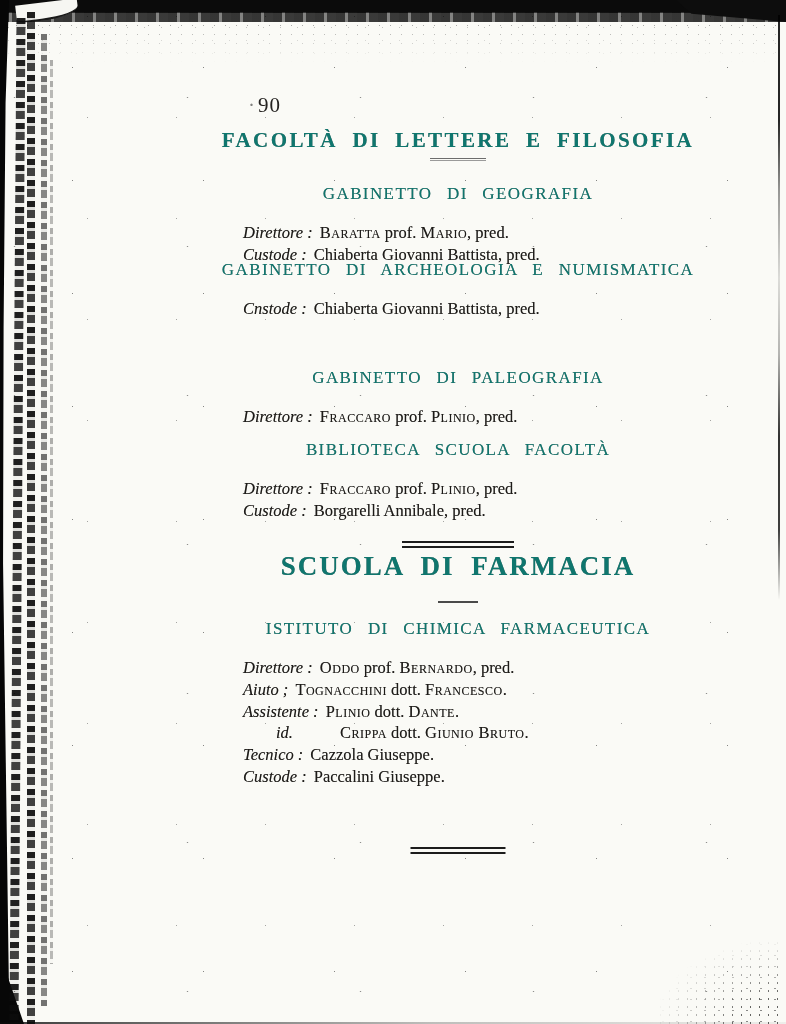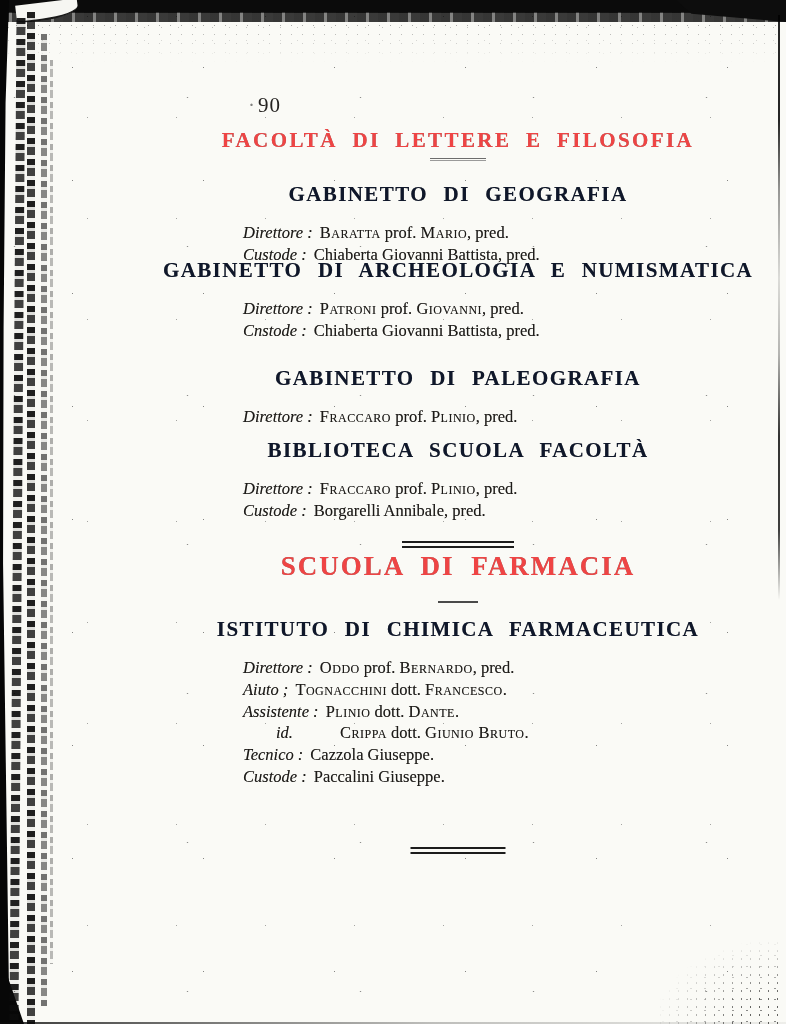--- a/index.html
+++ b/index.html
@@ -51,40 +51,40 @@
         radial-gradient(rgba(0,0,0,.6) .5px,transparent .8px);
       background-size:9px 8px,14px 11px;
       -webkit-mask-image:radial-gradient(ellipse at 100% 100%,#000 25%,transparent 72%);
       mask-image:radial-gradient(ellipse at 100% 100%,#000 25%,transparent 72%);}
 
   
   .content{position:absolute;left:130px;top:0;width:656px;height:100%;}
   .pagenum{position:absolute;left:118px;top:93px;font-size:21px;letter-spacing:1px;color:#242220;}
   .pagenum::before{content:"·";margin-right:2px;color:rgba(30,30,30,.55);}
   .main-title{position:absolute;left:0;width:100%;margin:0;text-align:center;font-weight:bold;
-      color:#ef4444;text-shadow:0 0 .5px rgba(25,25,25,.55);}
+      color:#0f766e;text-shadow:0 0 .5px rgba(25,25,25,.55);}
   .t1{top:128px;font-size:21px;letter-spacing:2.4px;word-spacing:7px;line-height:24px;}
   .t2{top:554px;font-size:27px;letter-spacing:2px;word-spacing:8px;line-height:24px;}
   .rule{position:absolute;left:50%;transform:translateX(-50%);}
   .r1{top:158px;width:56px;height:3px;
       background:linear-gradient(180deg,#6d6d6d 0 1px,rgba(0,0,0,0) 1px 2px,#9a9a9a 2px 3px);}
   .r2{top:601px;width:40px;height:2px;background:#4a4a4a;}
   .double-rule{position:absolute;left:50%;transform:translateX(-50%);height:3px;
       border-top:2px solid #1c1c1c;border-bottom:2px solid #1c1c1c;}
   .dr-mid{top:541px;width:112px;}
   .dr-bottom{top:847px;width:95px;}
 
   .section{position:absolute;left:0;right:0;}
   #sections-lettere .section:nth-child(1){top:185px;}
   #sections-lettere .section:nth-child(2){top:261px;}
   #sections-lettere .section:nth-child(3){top:369px;}
   #sections-lettere .section:nth-child(4){top:441px;}
   #sections-farmacia .section:nth-child(1){top:620px;}
-  .sec-heading{text-align:center;font-weight:bold;font-size:21px;line-height:18px;
-      letter-spacing:1.4px;word-spacing:9px;color:#0f172a;margin:0 0 19px 0;
+  .sec-heading{text-align:center;font-weight:normal;font-size:17px;line-height:18px;
+      letter-spacing:1.4px;word-spacing:9px;color:#0f766e;margin:0 0 19px 0;
       text-shadow:0 0 .5px rgba(25,25,25,.5);}
   .entries{padding-left:113px;font-size:16.5px;line-height:21.8px;color:#1d1b18;
       text-shadow:0 0 .4px rgba(25,25,25,.45);}
   .lbl{font-style:italic;margin-right:7px;}
   .entry.indent .lbl{display:inline-block;margin-left:33px;width:64px;margin-right:0;}
   .sc{font-variant:small-caps;letter-spacing:.5px;}
 </style>
 </head>
 <body>
 
@@ -113,21 +113,20 @@
         <div class="section">
           <div class="sec-heading">GABINETTO DI GEOGRAFIA</div>
           <div class="entries">
             <div class="entry"><span class="lbl">Direttore :</span><span class="nm"><span class="sc">Baratta</span><span> prof. </span><span class="sc">Mario</span><span>, pred.</span></span></div>
             <div class="entry"><span class="lbl">Custode :</span><span class="nm"><span>Chiaberta Giovanni Battista, pred.</span></span></div>
           </div>
         </div>
         <div class="section">
           <div class="sec-heading">GABINETTO DI ARCHEOLOGIA E NUMISMATICA</div>
           <div class="entries">
-            <div class="entry"><span class="lbl">Direttore :</span><span class="nm"><span class="sc">Patroni</span><span> prof. </span><span class="sc">Giovanni</span><span>, pred.</span></span></div>
             <div class="entry"><span class="lbl">Cnstode :</span><span class="nm"><span>Chiaberta Giovanni Battista, pred.</span></span></div>
           </div>
         </div>
         <div class="section">
           <div class="sec-heading">GABINETTO DI PALEOGRAFIA</div>
           <div class="entries">
             <div class="entry"><span class="lbl">Direttore :</span><span class="nm"><span class="sc">Fraccaro</span><span> prof. </span><span class="sc">Plinio</span><span>, pred.</span></span></div>
           </div>
         </div>
         <div class="section">

